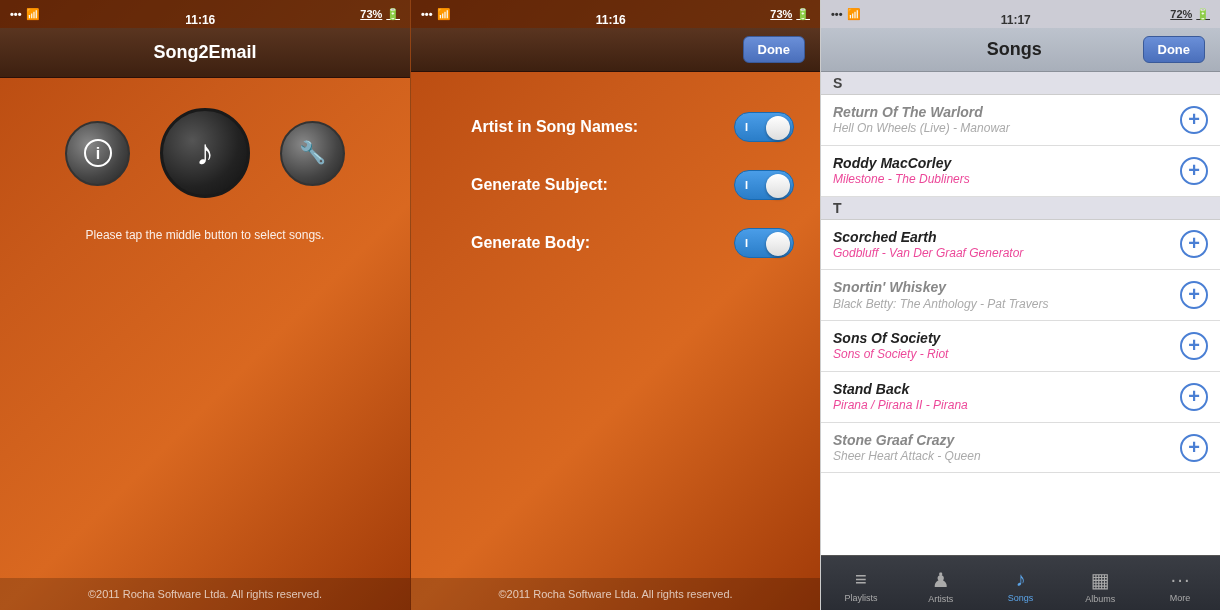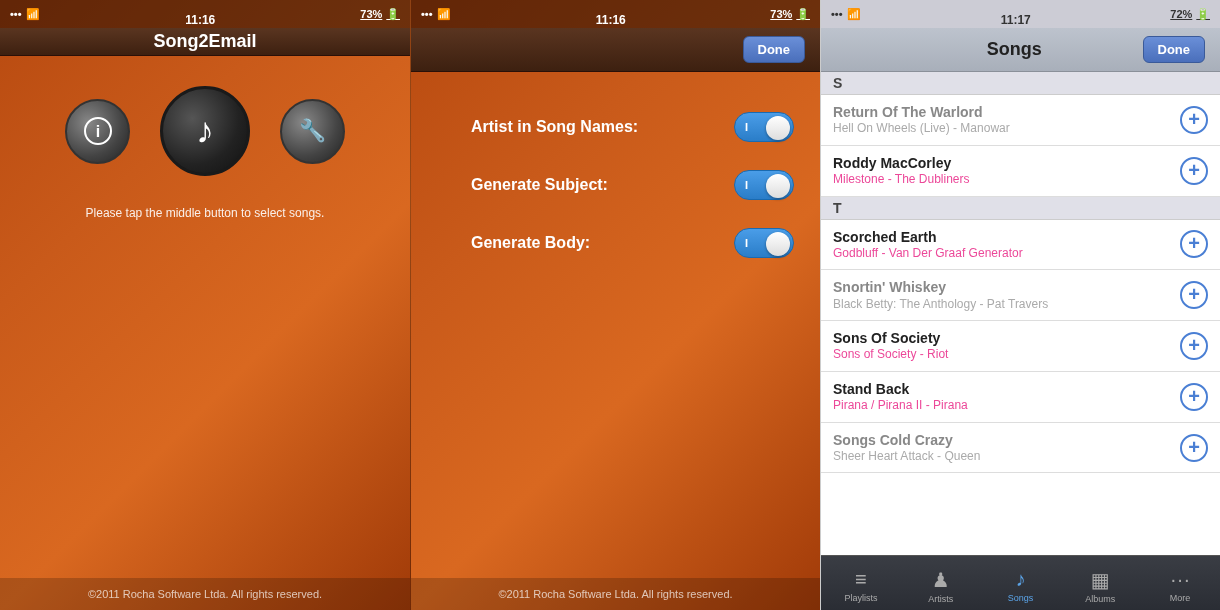--- a/index.html
+++ b/index.html
@@ -25,21 +25,21 @@
       background: rgba(30,10,0,0.55);
       display: flex;
       align-items: center;
       justify-content: space-between;
       padding: 0 10px;
       font-size: 11px;
       color: white;
       font-weight: 600;
     }
     .left-nav-bar {
-      height: 28px;
+      height: 50px;
       background: linear-gradient(180deg, #5a3520 0%, #3d2010 100%);
       display: flex;
       align-items: center;
       justify-content: center;
       border-bottom: 1px solid #2a1008;
     }
     .left-nav-title {
       color: white;
       font-size: 18px;
       font-weight: bold;
@@ -253,20 +253,21 @@
       cursor: pointer;
     }
     .song-item.dimmed .song-title {
       color: #888;
     }
     .song-item.dimmed .song-sub {
       color: #aaa;
     }
     .song-info {
       flex: 1;
+      font-style: italic;
     }
     .song-title {
       font-size: 14px;
       font-weight: bold;
       color: #222;
       line-height: 1.3;
     }
     .song-sub {
       font-size: 12px;
       color: #ec4899;
@@ -463,21 +464,21 @@
     </div>
     <div class="song-item">
       <div class="song-info">
         <div class="song-title">Stand Back</div>
         <div class="song-sub">Pirana / Pirana II - Pirana</div>
       </div>
       <div class="add-btn"></div>
     </div>
     <div class="song-item dimmed">
       <div class="song-info">
-        <div class="song-title">Songs Cold Crazy</div>
+        <div class="song-title">Stone Graaf Crazy</div>
         <div class="song-sub">Sheer Heart Attack - Queen</div>
       </div>
       <div class="add-btn"></div>
     </div>
   </div>
   <div class="tab-bar">
     <div class="tab-item">
       <span class="tab-icon">≡</span>
       <span class="tab-label">Playlists</span>
     </div>

